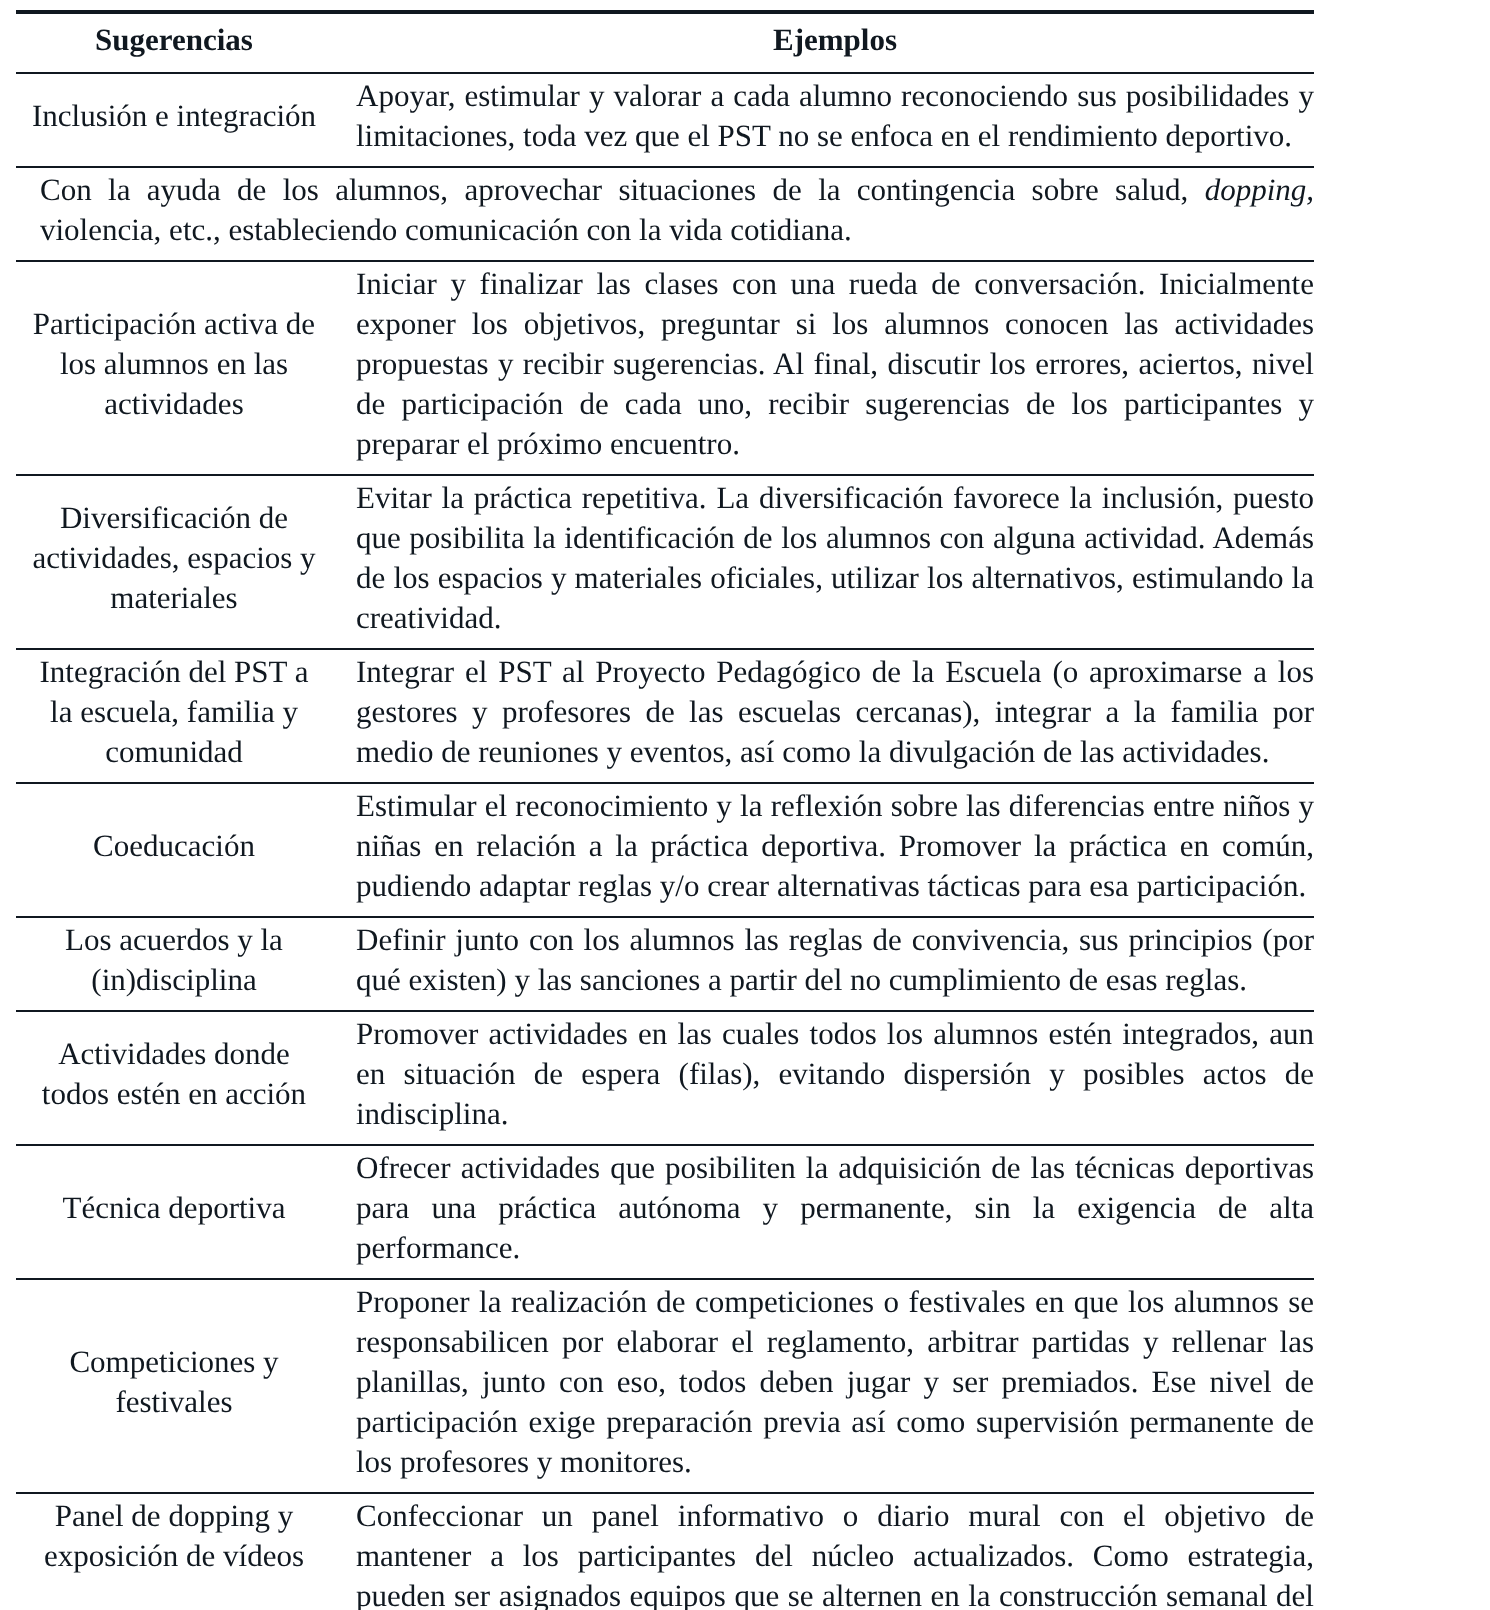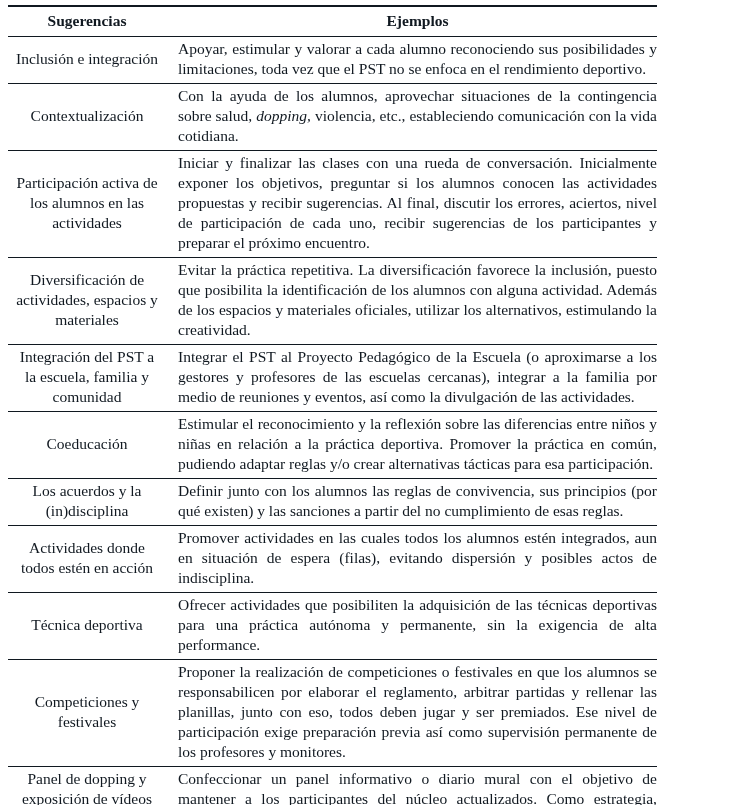--- a/index.html
+++ b/index.html
@@ -62,21 +62,20 @@
       <div class="cell-s">Sugerencias</div>
       <div class="cell-e">Ejemplos</div>
     </div>
     <div id="table-body">
   <div class="row">
     <div class="cell-s">Inclusión e integración</div>
     <div class="cell-e"><span>Apoyar, estimular y valorar a cada alumno reconociendo sus posibilidades y limitaciones, toda vez que el PST no se enfoca en el rendimiento deportivo.</span></div>
   </div>
 
   <div class="row">
-    <div class="cell-s">Contextualización</div>
     <div class="cell-e"><span>Con la ayuda de los alumnos, aprovechar situaciones de la contingencia sobre salud, </span><em>dopping,</em><span> violencia, etc., estableciendo comunicación con la vida cotidiana.</span></div>
   </div>
 
   <div class="row">
     <div class="cell-s">Participación activa de los alumnos en las actividades</div>
     <div class="cell-e"><span>Iniciar y finalizar las clases con una rueda de conversación. Inicialmente exponer los objetivos, preguntar si los alumnos conocen las actividades propuestas y recibir sugerencias. Al final, discutir los errores, aciertos, nivel de participación de cada uno, recibir sugerencias de los participantes y preparar el próximo encuentro.</span></div>
   </div>
 
   <div class="row">
     <div class="cell-s">Diversificación de actividades, espacios y materiales</div>

